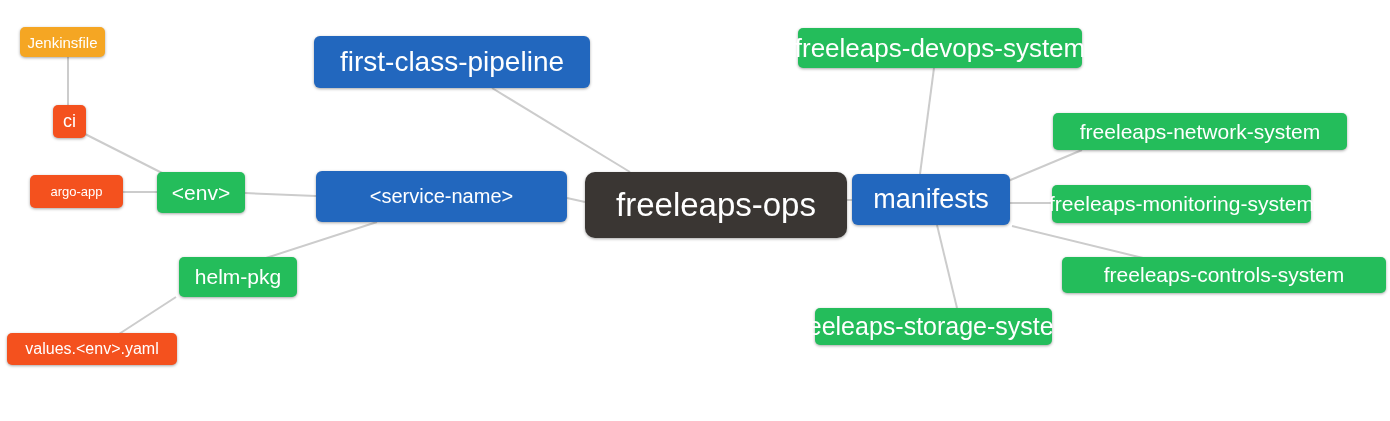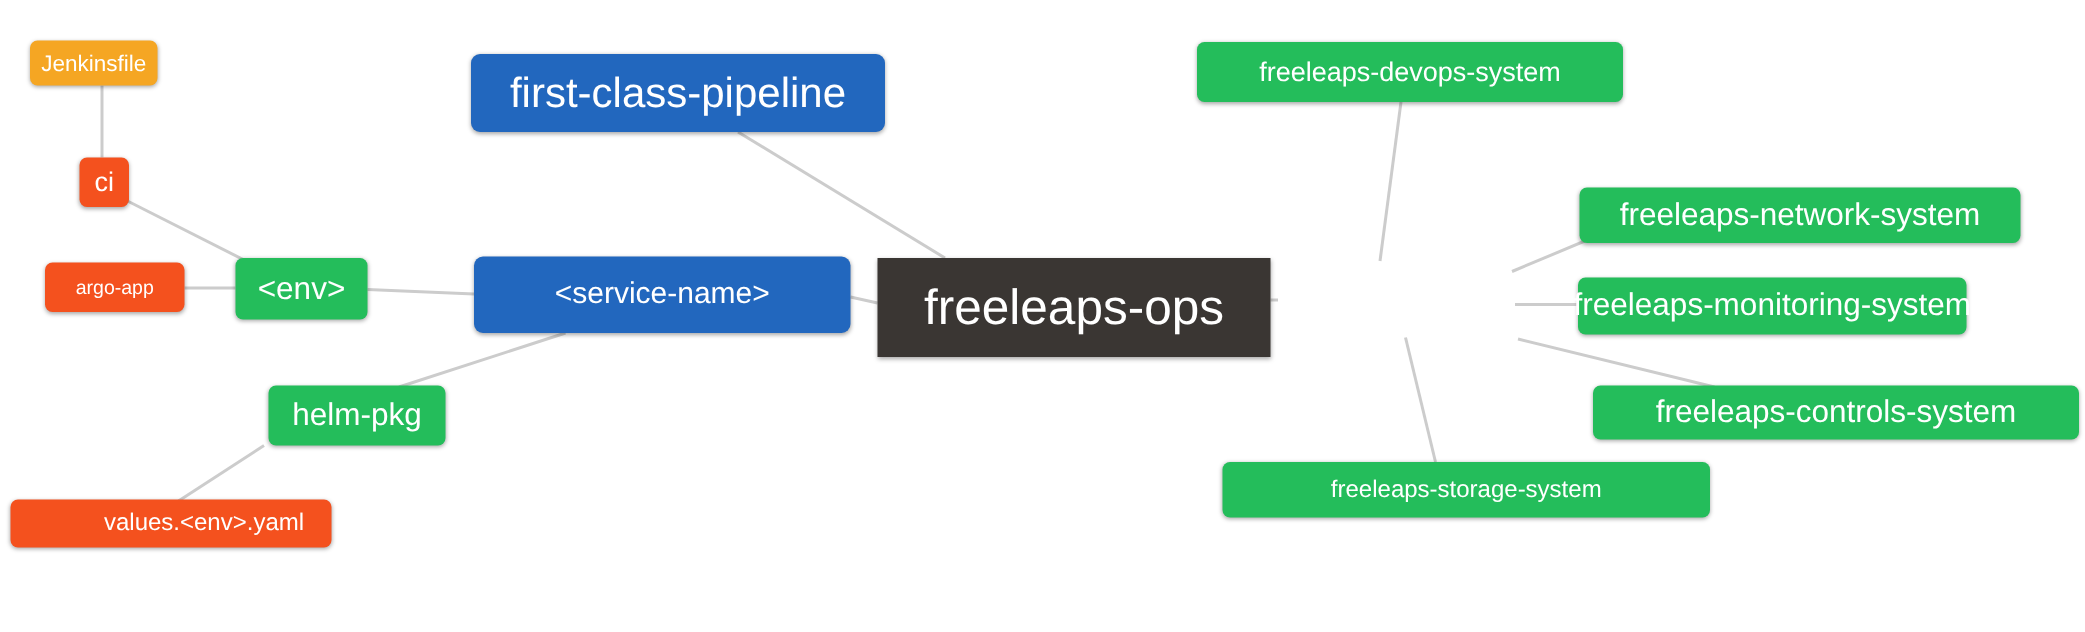--- a/index.html
+++ b/index.html
@@ -22,27 +22,27 @@
     cursor: default;
   }
   #n-jenkinsfile          { left: 20px;   top: 27px;  width: 85px;  height: 30px; font-size: 15px; }
   #n-ci                   { left: 53px;   top: 105px; width: 33px;  height: 33px; font-size: 18px; }
   #n-argo-app             { left: 30px;   top: 175px; width: 93px;  height: 33px; font-size: 13px; }
   #n-env                  { left: 157px;  top: 172px; width: 88px;  height: 41px; font-size: 21px; }
   #n-helm-pkg             { left: 147px;  top: 257px; width: 118px; height: 40px; font-size: 21px; }
   #n-values-env-yaml      { left: 7px;    top: 333px; width: 170px; height: 32px; font-size: 16px; }
   #n-first-class-pipeline { left: 314px;  top: 36px;  width: 276px; height: 52px; font-size: 28px; border-radius: 6px; }
   #n-service-name         { left: 316px;  top: 171px; width: 251px; height: 51px; font-size: 20px; border-radius: 6px; }
-  #n-freeleaps-ops        { left: 585px;  top: 172px; width: 262px; height: 66px; font-size: 33px; border-radius: 0; }
+  #n-freeleaps-ops        { left: 585px;  top: 172px; width: 262px; height: 66px; font-size: 33px; border-radius: 10px; }
   #n-manifests            { left: 852px;  top: 174px; width: 158px; height: 51px; font-size: 27px; border-radius: 6px; }
-  #n-devops-system        { left: 798px;  top: 28px;  width: 284px; height: 40px; font-size: 18px; }
-  #n-network-system       { left: 1053px; top: 113px; width: 294px; height: 37px; font-size: 21px; margin-top: 12px; }
+  #n-devops-system        { left: 798px;  top: 28px;  width: 284px; height: 40px; font-size: 26px; }
+  #n-network-system       { left: 1053px; top: 113px; width: 294px; height: 37px; font-size: 21px; }
   #n-monitoring-system    { left: 1052px; top: 185px; width: 259px; height: 38px; font-size: 21px; }
   #n-controls-system      { left: 1062px; top: 257px; width: 324px; height: 36px; font-size: 21px; }
-  #n-storage-system       { left: 815px;  top: 308px; width: 325px; height: 37px; font-size: 16px; }
+  #n-storage-system       { left: 815px;  top: 308px; width: 237px; height: 37px; font-size: 25px; }
 </style>
 </head>
 <body style="background-color: rgb(255, 255, 255);">
 
 <div class="canvas">
 
   <svg class="edges" width="1390" height="421" aria-hidden="true">
     <line x1="68" y1="57" x2="68" y2="105" stroke="#cccccc"></line>
     <line x1="85" y1="134" x2="168" y2="176" stroke="#cccccc"></line>
     <line x1="123" y1="192" x2="157" y2="192" stroke="#cccccc"></line>
@@ -57,23 +57,24 @@
     <line x1="1010" y1="203" x2="1052" y2="203" stroke="#cccccc"></line>
     <line x1="1012" y1="226" x2="1143" y2="258" stroke="#cccccc"></line>
     <line x1="937" y1="225" x2="957" y2="308" stroke="#cccccc"></line>
   </svg>
 
   <div class="node" id="n-jenkinsfile" style="background-color: rgb(245, 166, 35);">Jenkinsfile</div>
   <div class="node" id="n-ci" style="background-color: rgb(244, 81, 30);">ci</div>
   <div class="node" id="n-argo-app" style="background-color: rgb(244, 81, 30);">argo-app</div>
   <div class="node" id="n-env" style="background-color: rgb(36, 189, 91);">&lt;env&gt;</div>
   <div class="node" id="n-helm-pkg" style="background-color: rgb(36, 189, 91); margin-left: 32px;">helm-pkg</div>
-  <div class="node" id="n-values-env-yaml" style="background-color: rgb(244, 81, 30); padding-left: 44px;">values.&lt;env&gt;.yaml</div>
+  <div class="node" id="n-values-env-yaml" style="background-color: rgb(244, 81, 30);">values.&lt;env&gt;.yaml</div>
   <div class="node" id="n-first-class-pipeline" style="background-color: rgb(34, 103, 190);">first-class-pipeline</div>
   <div class="node" id="n-service-name" style="background-color: rgb(34, 103, 190);">&lt;service-name&gt;</div>
   <div class="node" id="n-freeleaps-ops" style="background-color: rgb(58, 54, 51);">freeleaps-ops</div>
+  <div class="node" id="n-manifests" style="background-color: rgb(34, 103, 190);">manifests</div>
   <div class="node" id="n-devops-system" style="background-color: rgb(36, 189, 91);">freeleaps-devops-system</div>
   <div class="node" id="n-network-system" style="background-color: rgb(36, 189, 91);">freeleaps-network-system</div>
   <div class="node" id="n-monitoring-system" style="background-color: rgb(36, 189, 91);">freeleaps-monitoring-system</div>
   <div class="node" id="n-controls-system" style="background-color: rgb(36, 189, 91);">freeleaps-controls-system</div>
   <div class="node" id="n-storage-system" style="background-color: rgb(36, 189, 91);">freeleaps-storage-system</div>
 
 </div>
 
 </body></html>

